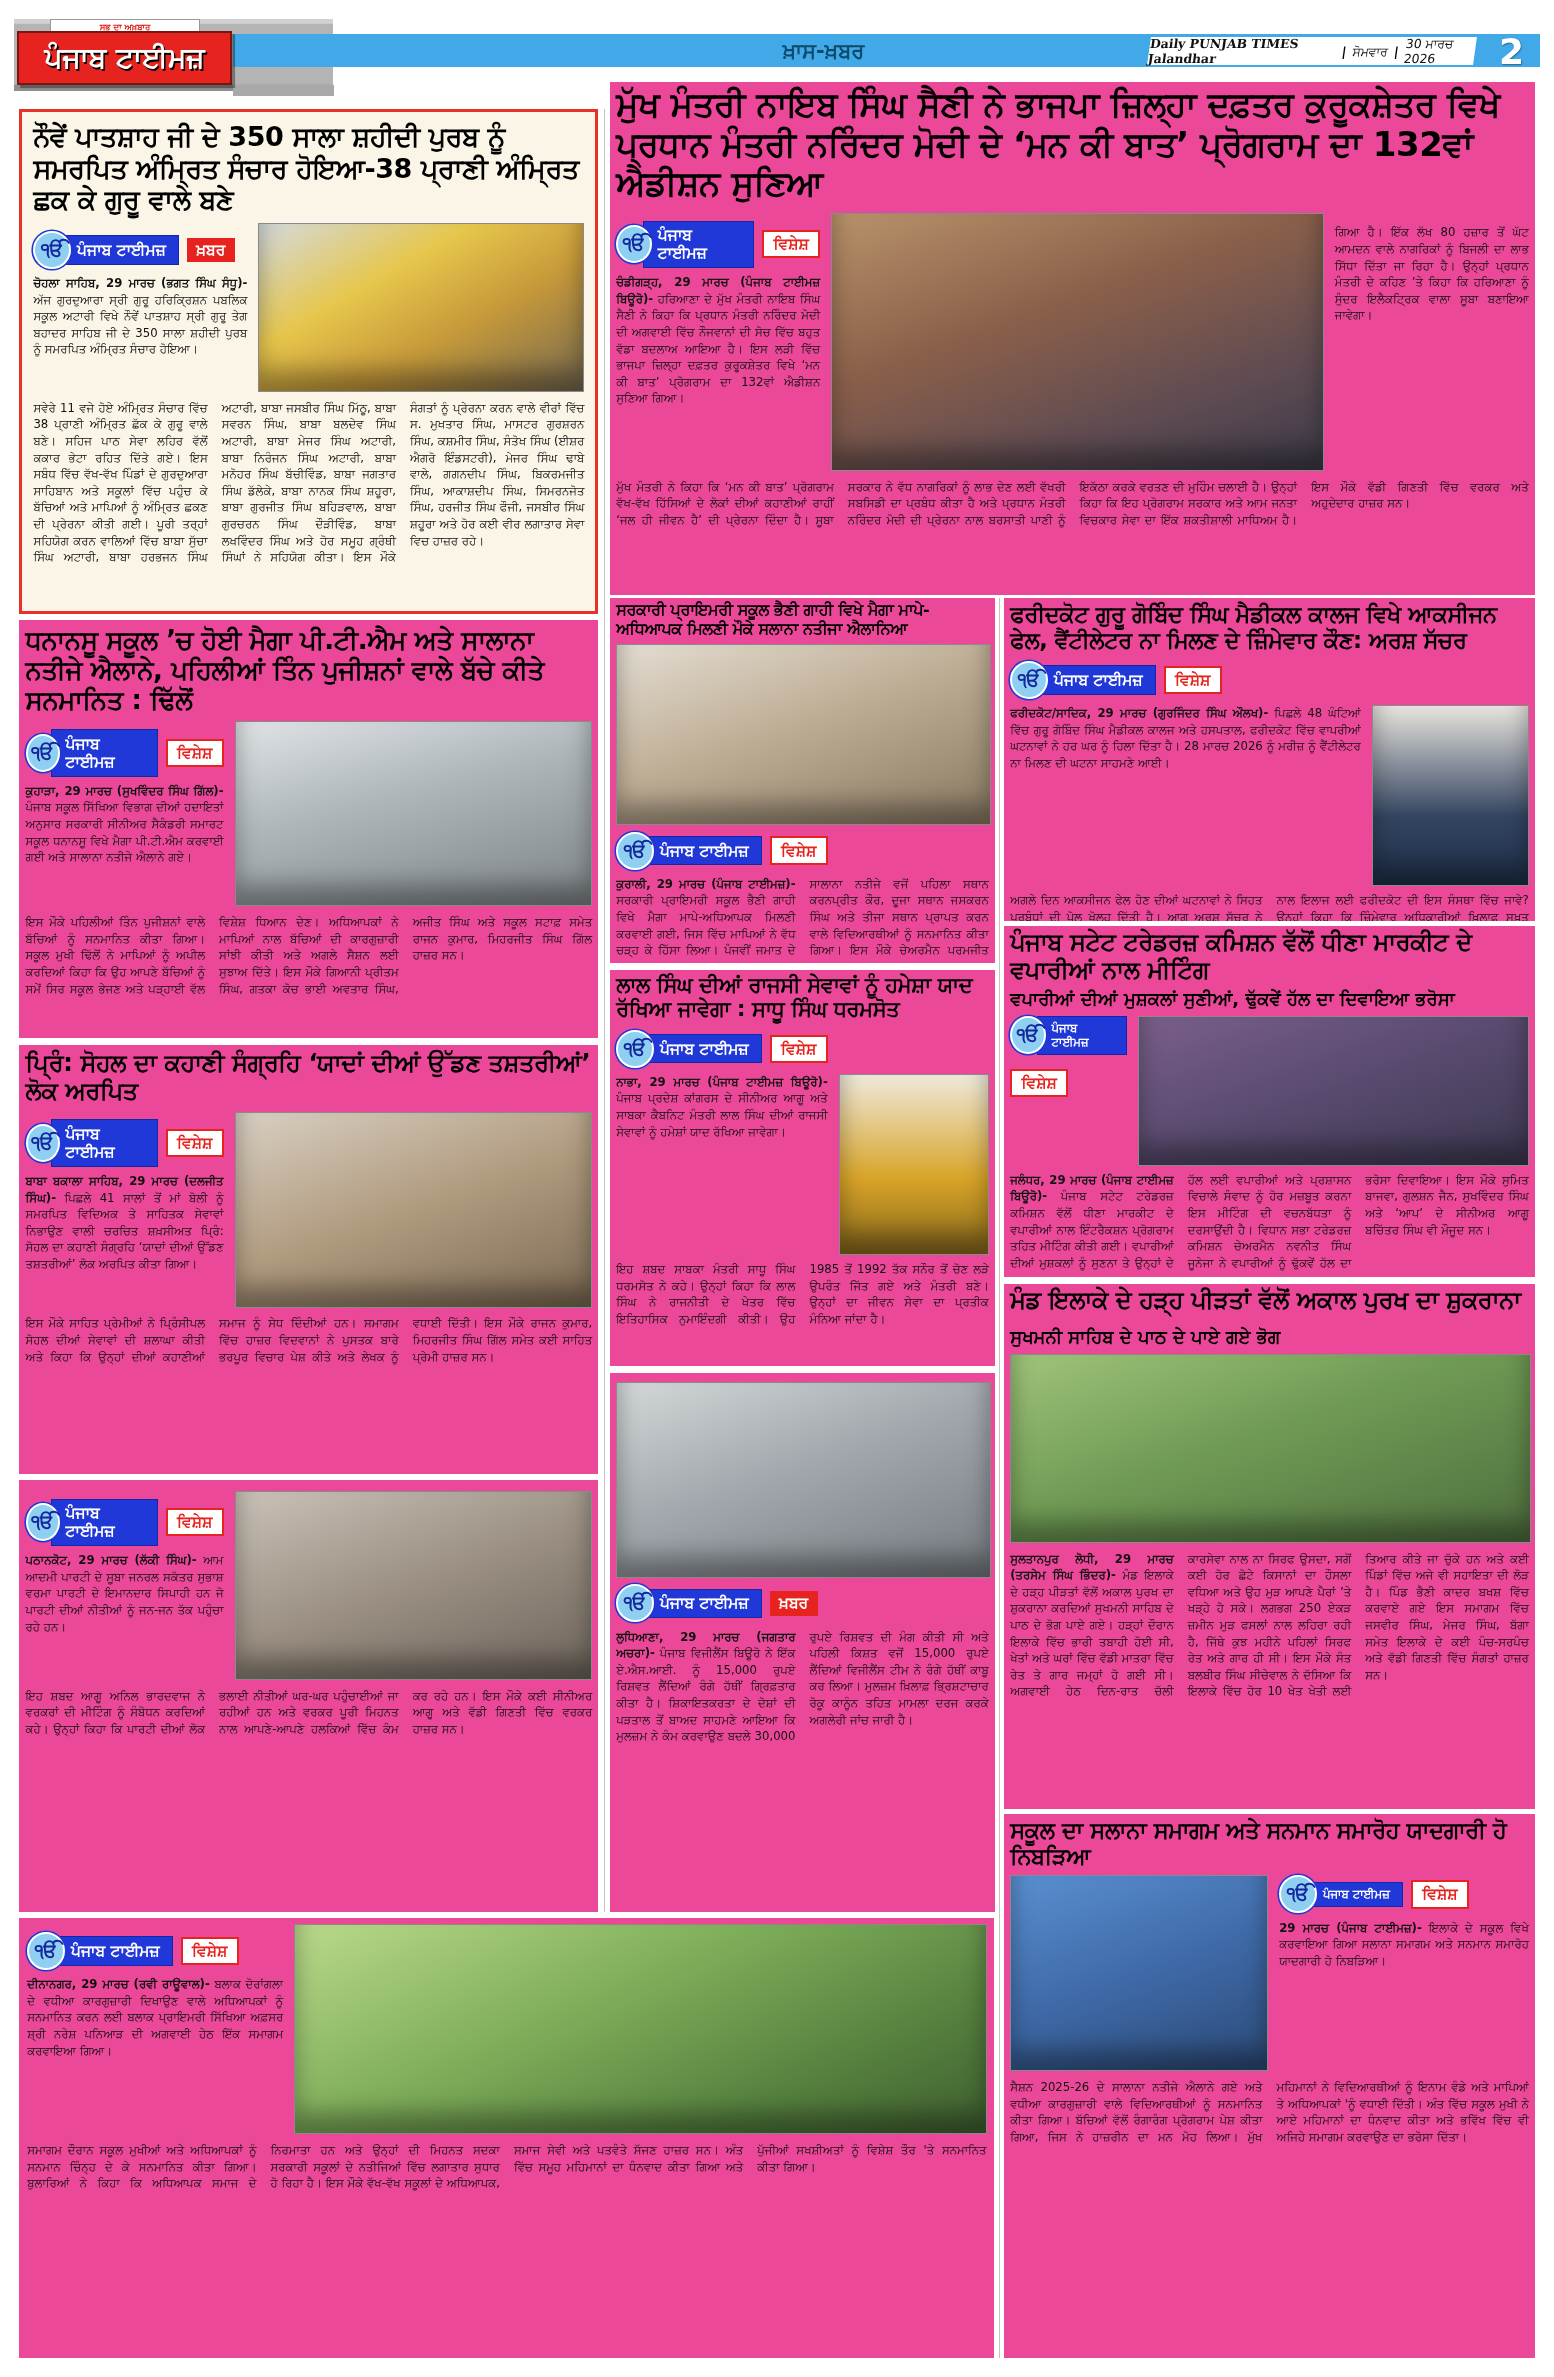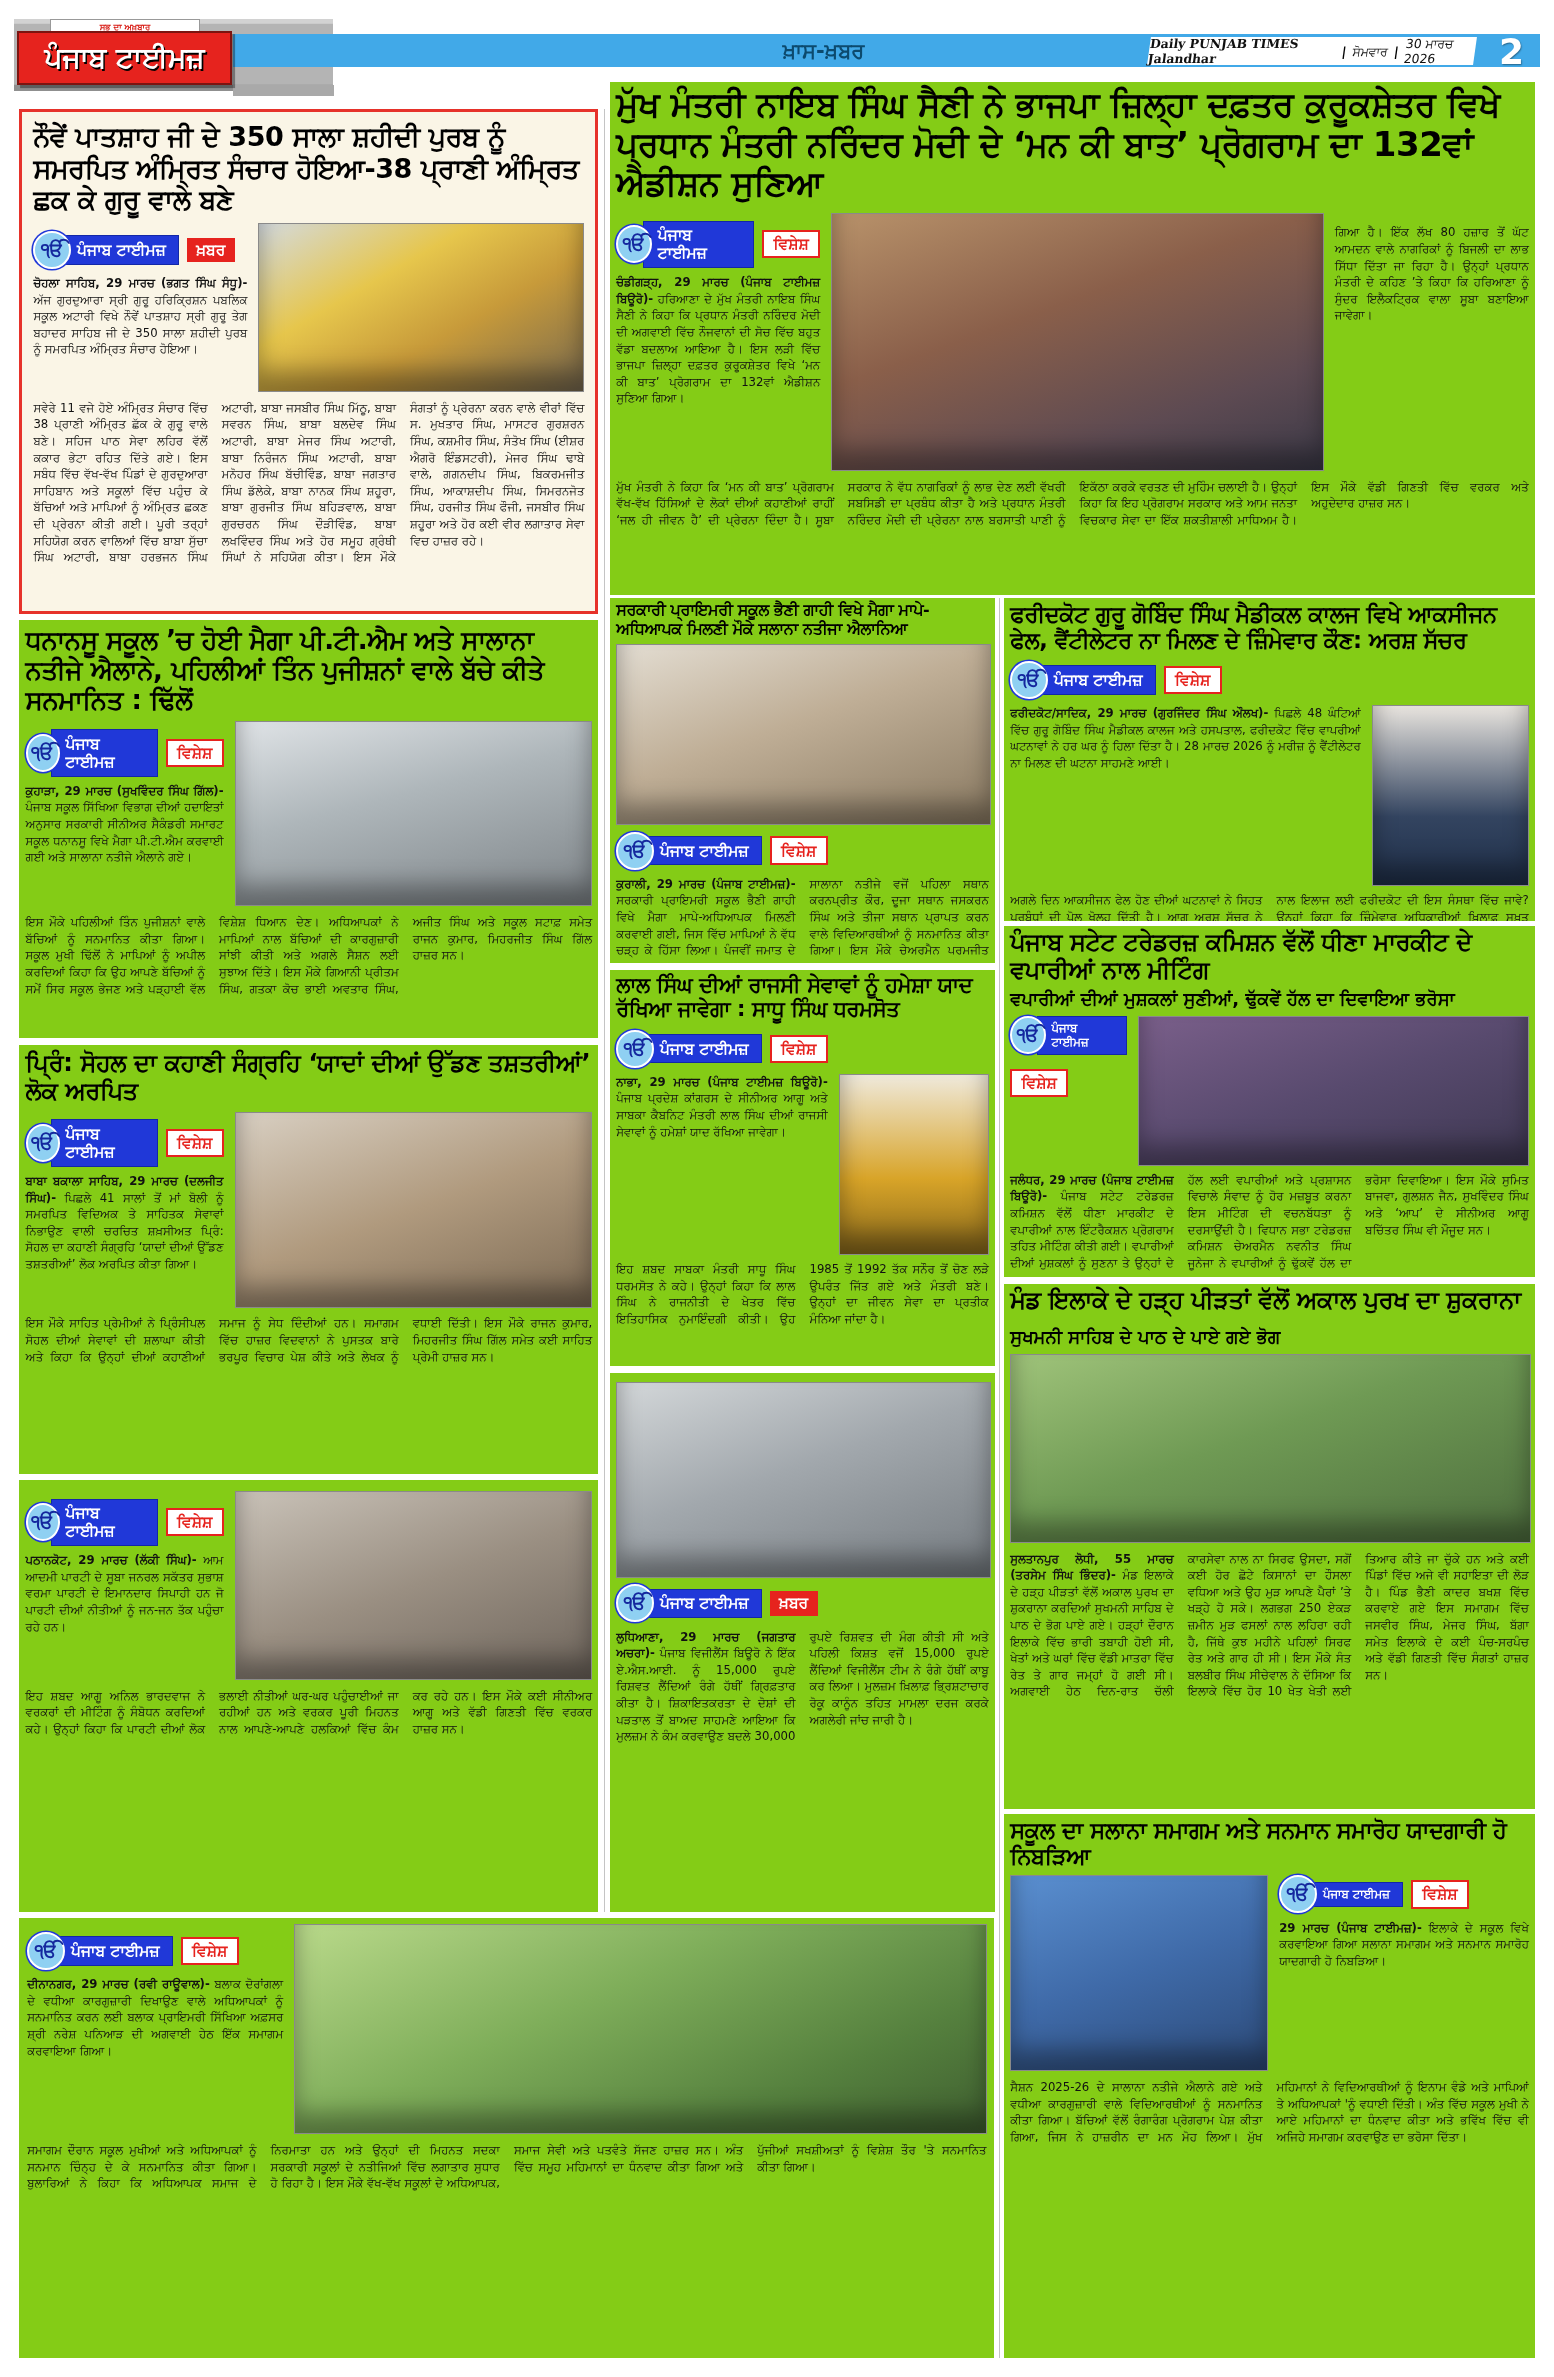--- a/index.html
+++ b/index.html
@@ -19,21 +19,21 @@
   .logo-tagstrip{position:absolute;left:50px;top:19.4px;width:148px;height:14px;background:#fff;
                  border:0.8px solid #999;display:flex;align-items:center;justify-content:center;}
   .logo-tagstrip span{color:#d81b14;font-size:8.5px;font-weight:bold;}
   .edition-box{position:absolute;left:1149px;top:37px;width:326px;height:28px;background:#fff;
                display:flex;align-items:center;justify-content:center;gap:6.2px;font-size:12.4px;transform:skewX(-8deg);}
   .edition-box .ed{font-weight:bold;font-family:"DejaVu Serif","Liberation Serif",serif;}
   .edition-box .sep{color:#000;font-weight:bold;}
   .page-number{position:absolute;left:1488px;top:31px;width:47px;text-align:center;color:#fff;
                font-size:36px;font-weight:bold;text-shadow:0.8px 0.8px 1.6px rgba(0,0,0,.4);}
   
-  .article{position:absolute;overflow:hidden;background:#84cc16;}
+  .article{position:absolute;overflow:hidden;background:#ec4899;}
   .headline{font-weight:bold;line-height:1.16;color:#000;letter-spacing:-0.4px;}
   .subheadline{font-weight:bold;line-height:1.2;color:#000;}
   .badge-row{display:flex;align-items:center;gap:7.8px;margin:7.8px 0 6.2px 0;}
   .pt-badge{display:flex;align-items:center;}
   .icon-circle{width:34px;height:34px;border-radius:50%;background:#8fd0f2;border:2.3px solid #fff;
                box-shadow:0 0 0 1.6px #2038d8;display:flex;align-items:center;justify-content:center;
                color:#14279e;font-size:18.7px;font-weight:bold;z-index:2;}
   .badge-label{background:#2038d8;color:#fff;font-weight:bold;font-size:15.5px;padding:4.7px 12.4px 4.7px 14px;
                margin-left:-9.3px;border:1.6px solid #1227a8;}
   .tag{font-weight:bold;font-size:15.5px;padding:3.1px 9.3px;}
@@ -257,21 +257,21 @@
       <span>ਪੰਜਾਬ ਵਿਜੀਲੈਂਸ ਬਿਊਰੋ ਨੇ ਇੱਕ ਏ.ਐਸ.ਆਈ. ਨੂੰ 15,000 ਰੁਪਏ ਰਿਸ਼ਵਤ ਲੈਂਦਿਆਂ ਰੰਗੇ ਹੱਥੀਂ ਗ੍ਰਿਫ਼ਤਾਰ ਕੀਤਾ ਹੈ।</span>
       <span>ਸ਼ਿਕਾਇਤਕਰਤਾ ਦੇ ਦੋਸ਼ਾਂ ਦੀ ਪੜਤਾਲ ਤੋਂ ਬਾਅਦ ਸਾਹਮਣੇ ਆਇਆ ਕਿ ਮੁਲਜ਼ਮ ਨੇ ਕੰਮ ਕਰਵਾਉਣ ਬਦਲੇ 30,000 ਰੁਪਏ ਰਿਸ਼ਵਤ ਦੀ ਮੰਗ ਕੀਤੀ ਸੀ ਅਤੇ ਪਹਿਲੀ ਕਿਸ਼ਤ ਵਜੋਂ 15,000 ਰੁਪਏ ਲੈਂਦਿਆਂ ਵਿਜੀਲੈਂਸ ਟੀਮ ਨੇ ਰੰਗੇ ਹੱਥੀਂ ਕਾਬੂ ਕਰ ਲਿਆ। ਮੁਲਜ਼ਮ ਖ਼ਿਲਾਫ਼ ਭ੍ਰਿਸ਼ਟਾਚਾਰ ਰੋਕੂ ਕਾਨੂੰਨ ਤਹਿਤ ਮਾਮਲਾ ਦਰਜ ਕਰਕੇ ਅਗਲੇਰੀ ਜਾਂਚ ਜਾਰੀ ਹੈ।</span>
     </div>
   </div>
 
   <div class="article" style="left:1004px;top:1284px;width:531px;height:525px;padding:3.1px 6.2px;box-sizing:border-box;">
     <div class="headline" style="font-size:24px;">ਮੰਡ ਇਲਾਕੇ ਦੇ ਹੜ੍ਹ ਪੀੜਤਾਂ ਵੱਲੋਂ ਅਕਾਲ ਪੁਰਖ ਦਾ ਸ਼ੁਕਰਾਨਾ</div>
     <div class="subheadline" style="font-size:18px;margin-top:11px;">ਸੁਖਮਨੀ ਸਾਹਿਬ ਦੇ ਪਾਠ ਦੇ ਪਾਏ ਗਏ ਭੋਗ</div>
     <div class="photo ph-outdoor" style="width:100%;height:187px;margin-top:6.2px;"></div>
     <div class="body cols-3" style="margin-top:7.8px;height:233px;">
-      <span class="dl">ਸੁਲਤਾਨਪੁਰ ਲੋਧੀ, 55 ਮਾਰਚ (ਤਰਸੇਮ ਸਿੰਘ ਭਿੰਦਰ)-</span>
+      <span class="dl">ਸੁਲਤਾਨਪੁਰ ਲੋਧੀ, 29 ਮਾਰਚ (ਤਰਸੇਮ ਸਿੰਘ ਭਿੰਦਰ)-</span>
       <span>ਮੰਡ ਇਲਾਕੇ ਦੇ ਹੜ੍ਹ ਪੀੜਤਾਂ ਵੱਲੋਂ ਅਕਾਲ ਪੁਰਖ ਦਾ ਸ਼ੁਕਰਾਨਾ ਕਰਦਿਆਂ ਸੁਖਮਨੀ ਸਾਹਿਬ ਦੇ ਪਾਠ ਦੇ ਭੋਗ ਪਾਏ ਗਏ।</span>
       <span>ਹੜ੍ਹਾਂ ਦੌਰਾਨ ਇਲਾਕੇ ਵਿੱਚ ਭਾਰੀ ਤਬਾਹੀ ਹੋਈ ਸੀ, ਖੇਤਾਂ ਅਤੇ ਘਰਾਂ ਵਿੱਚ ਵੱਡੀ ਮਾਤਰਾ ਵਿੱਚ ਰੇਤ ਤੇ ਗਾਰ ਜਮ੍ਹਾਂ ਹੋ ਗਈ ਸੀ। ਅਗਵਾਈ ਹੇਠ ਦਿਨ-ਰਾਤ ਚੱਲੀ ਕਾਰਸੇਵਾ ਨਾਲ ਨਾ ਸਿਰਫ ਉਸਦਾ, ਸਗੋਂ ਕਈ ਹੋਰ ਛੋਟੇ ਕਿਸਾਨਾਂ ਦਾ ਹੌਸਲਾ ਵਧਿਆ ਅਤੇ ਉਹ ਮੁੜ ਆਪਣੇ ਪੈਰਾਂ ’ਤੇ ਖੜ੍ਹੇ ਹੋ ਸਕੇ। ਲਗਭਗ 250 ਏਕੜ ਜ਼ਮੀਨ ਮੁੜ ਫਸਲਾਂ ਨਾਲ ਲਹਿਰਾ ਰਹੀ ਹੈ, ਜਿੱਥੇ ਕੁਝ ਮਹੀਨੇ ਪਹਿਲਾਂ ਸਿਰਫ ਰੇਤ ਅਤੇ ਗਾਰ ਹੀ ਸੀ। ਇਸ ਮੌਕੇ ਸੰਤ ਬਲਬੀਰ ਸਿੰਘ ਸੀਚੇਵਾਲ ਨੇ ਦੱਸਿਆ ਕਿ ਇਲਾਕੇ ਵਿੱਚ ਹੋਰ 10 ਖੇਤ ਖੇਤੀ ਲਈ ਤਿਆਰ ਕੀਤੇ ਜਾ ਚੁੱਕੇ ਹਨ ਅਤੇ ਕਈ ਪਿੰਡਾਂ ਵਿੱਚ ਅਜੇ ਵੀ ਸਹਾਇਤਾ ਦੀ ਲੋੜ ਹੈ। ਪਿੰਡ ਭੈਣੀ ਕਾਦਰ ਬਖਸ਼ ਵਿੱਚ ਕਰਵਾਏ ਗਏ ਇਸ ਸਮਾਗਮ ਵਿੱਚ ਜਸਵੀਰ ਸਿੰਘ, ਮੇਜਰ ਸਿੰਘ, ਬੱਗਾ ਸਮੇਤ ਇਲਾਕੇ ਦੇ ਕਈ ਪੰਚ-ਸਰਪੰਚ ਅਤੇ ਵੱਡੀ ਗਿਣਤੀ ਵਿੱਚ ਸੰਗਤਾਂ ਹਾਜ਼ਰ ਸਨ।</span>
     </div>
   </div>
 
   <div class="article" style="left:19.4px;top:1480px;width:579px;height:432px;padding:4.7px 6.2px;box-sizing:border-box;">
     <div class="frow" style="margin-top:6.2px;">
       <div style="width:198px;">
         <div class="badge-row">
           <div class="pt-badge">

